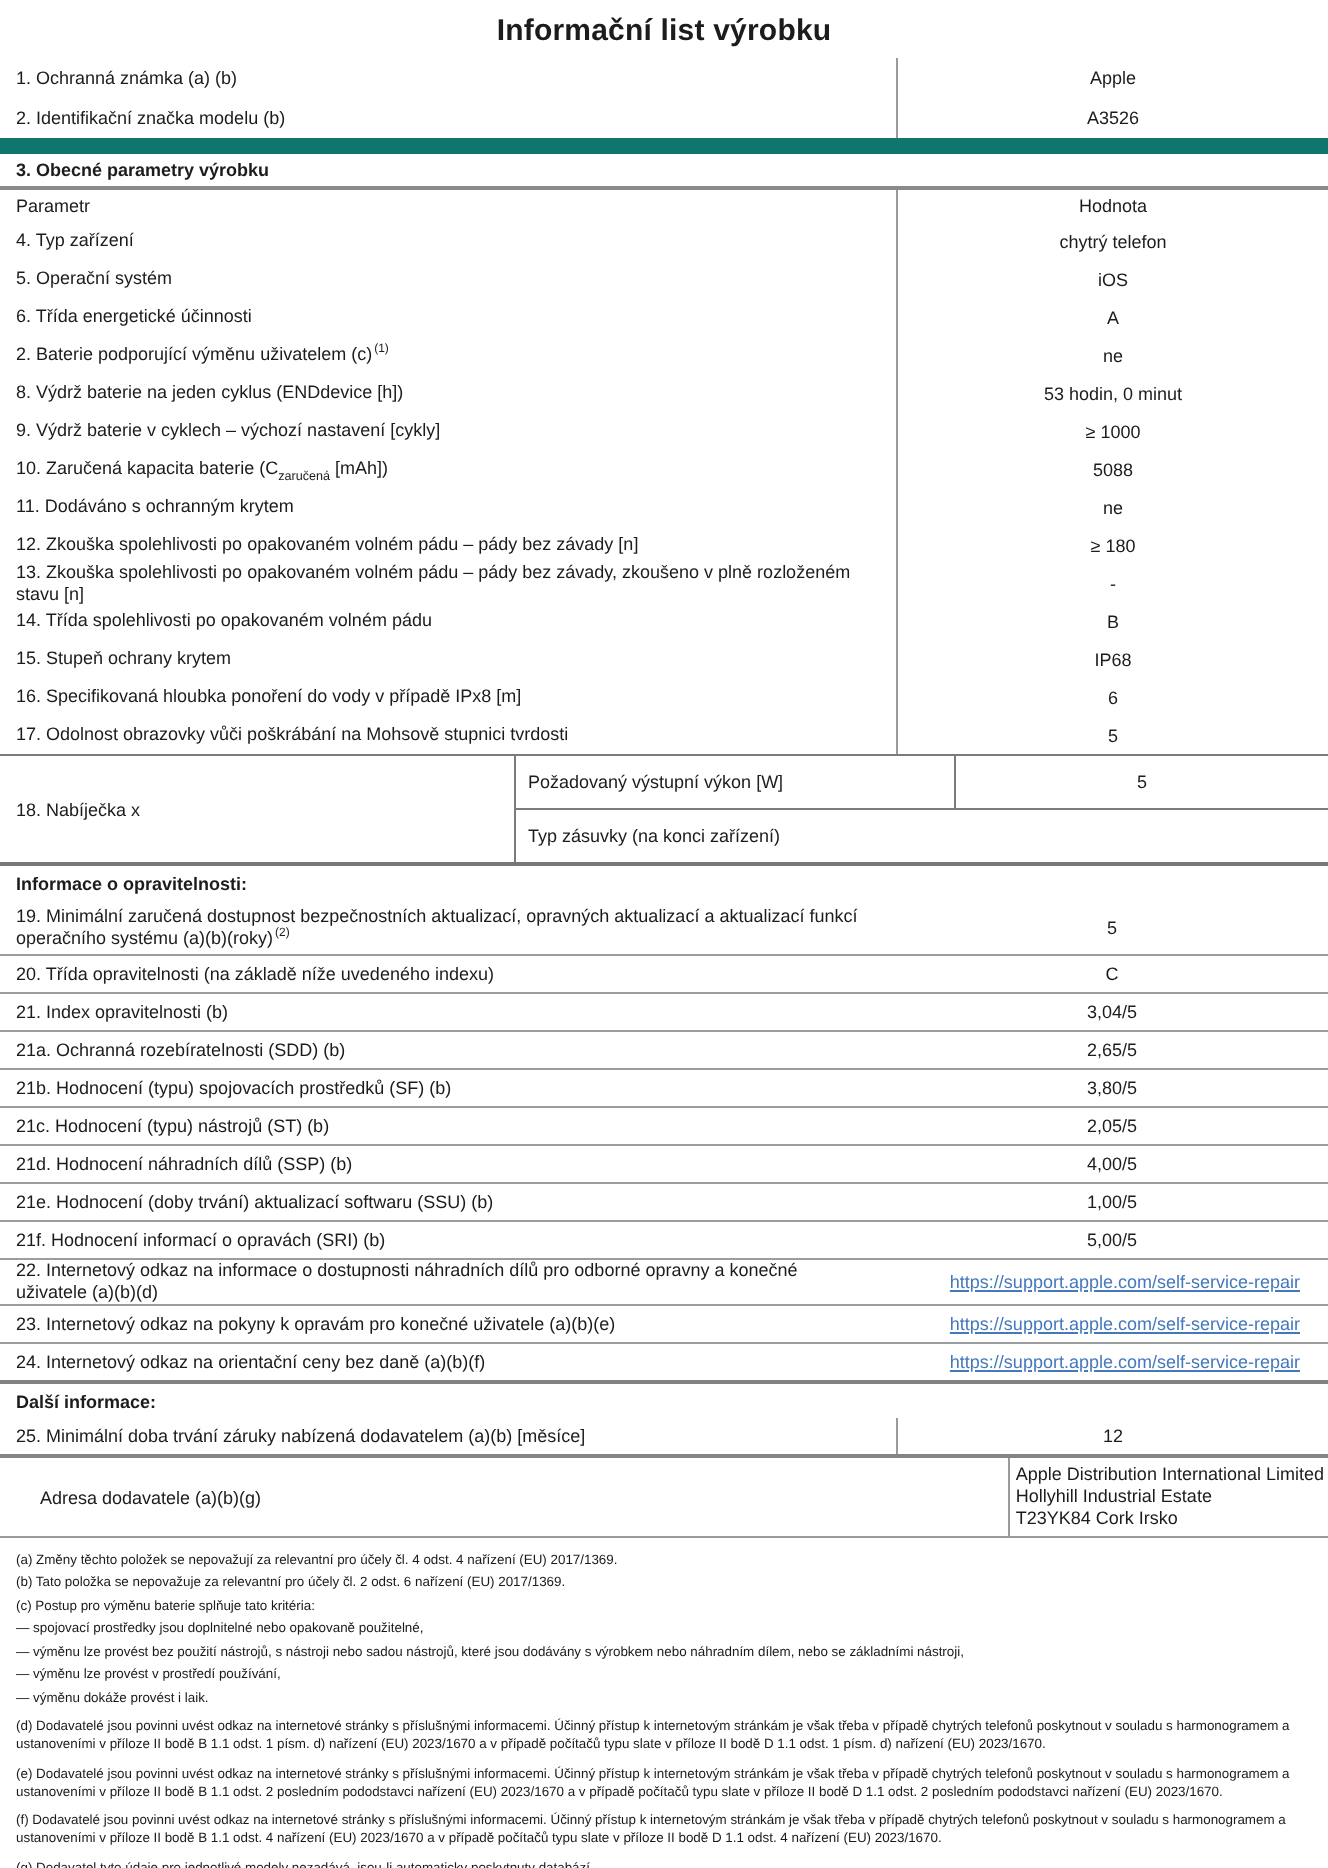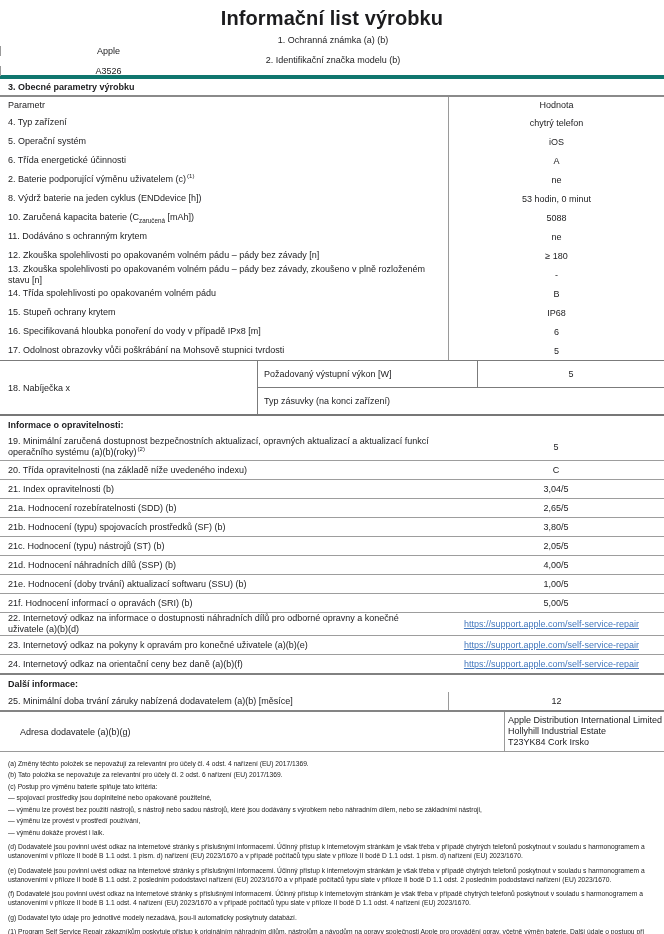--- a/index.html
+++ b/index.html
@@ -3,54 +3,54 @@
 <meta charset="utf-8">
 <style>
   html,body{margin:0;padding:0;background:#fff;}
   body{
     width:664px;height:934px;
     font-family:"Liberation Sans","DejaVu Sans",sans-serif;
     color:#1c1c1e;font-size:9px;position:relative;overflow:hidden;
   }
   .sheet{width:664px;}
   .title{
-    text-align:center;font-size:20px;font-weight:bold;
+    text-align:center;font-size:15px;font-weight:bold;
     padding:7px 0 5px 0;letter-spacing:.1px;
   }
   
   .row{display:flex;align-items:center;}
   .row .label{flex:1;padding-left:8px;padding-right:6px;line-height:11px;}
   .row .value{
     width:216px;align-self:stretch;display:flex;align-items:center;
     justify-content:center;text-align:center;padding:0 4px;box-sizing:border-box;
   }
   .divided .value{border-left:1px solid #9a9a9a;}
-  .id-row{height:20px;flex-direction:column;}
+  .id-row{height:20px;}
   .g-row{height:19px;}
   
   .sec-heading{
-    border-top:4px solid #0f766e;border-bottom:2px solid #8a8a8a;
+    border-top:8px solid #0f766e;border-bottom:2px solid #8a8a8a;
     font-weight:bold;padding:3px 0 3px 8px;line-height:10px;
   }
   .sub-heading{font-weight:bold;padding:4px 0 3px 8px;line-height:10px;}
   .cols-row{height:16px;}
   
   .charger{display:flex;border-top:1px solid #7b7b7b;border-bottom:2px solid #777;}
   .charger-label{width:258px;box-sizing:border-box;padding-left:8px;display:flex;align-items:center;}
   .charger-sub{flex:1;display:flex;flex-direction:column;}
   .csub-row{display:flex;height:26px;border-left:1px solid #7b7b7b;}
   .csub-row.first{border-bottom:1px solid #7b7b7b;text-align:right;}
   .csub-label{width:219px;box-sizing:border-box;display:flex;align-items:center;padding-left:6px;}
   .csub-value{width:187px;box-sizing:border-box;display:flex;align-items:center;justify-content:center;border-left:1px solid #7b7b7b;}
   
   .r-row{min-height:18px;border-bottom:1.5px solid #9d9d9d;}
   .r-row.tall{min-height:27px;}
   .r-row.tall .label{padding-top:2px;padding-bottom:2px;}
   .r-row .value{padding:0 6px;}
-  .r-row.linkrow .value{width:230px;justify-content:flex-end;text-align:right;padding-right:25px;}
+  .r-row.linkrow .value{width:230px;justify-content:flex-end;text-align:right;padding-right:14px;}
   .r-last{border-bottom:2px solid #818181;}
   a.link, .link{text-decoration:underline;cursor:pointer;}
   
   .w-row{height:18px;border-bottom:2px solid #848484;gap:48px;}
   .addr-row{border-bottom:1.5px solid #9a9a9a;}
   .addr-row .value{justify-content:flex-start;text-align:left;line-height:11px;padding:3px 2px 3px 3px;}
   .addr-row{display:flex;align-items:center;min-height:36px;}
   .addr-row .label{flex:1;padding-left:20px;}
   
   .footnotes{padding:4px 8px 0 8px;}
@@ -99,20 +99,24 @@
       </div>
       <div class="row divided g-row">
         <div class="label"><span>2. Baterie podporující výměnu uživatelem (c)</span><span class="supscr">(1)</span></div>
         <div class="value">ne</div>
       </div>
       <div class="row divided g-row">
         <div class="label"><span>8. Výdrž baterie na jeden cyklus (ENDdevice [h])</span></div>
         <div class="value">53 hodin, 0 minut</div>
       </div>
       <div class="row divided g-row">
+        <div class="label"><span>9. Výdrž baterie v cyklech – výchozí nastavení [cykly]</span></div>
+        <div class="value">≥ 1000</div>
+      </div>
+      <div class="row divided g-row">
         <div class="label"><span>10. Zaručená kapacita baterie (C</span><span class="subscr">zaručená</span><span> [mAh])</span></div>
         <div class="value">5088</div>
       </div>
       <div class="row divided g-row">
         <div class="label"><span>11. Dodáváno s ochranným krytem</span></div>
         <div class="value">ne</div>
       </div>
       <div class="row divided g-row">
         <div class="label"><span>12. Zkouška spolehlivosti po opakovaném volném pádu – pády bez závady [n]</span></div>
         <div class="value">≥ 180</div>
@@ -160,21 +164,21 @@
       </div>
       <div class="row r-row">
         <div class="label"><span>20. Třída opravitelnosti (na základě níže uvedeného indexu)</span></div>
         <div class="value">C</div>
       </div>
       <div class="row r-row">
         <div class="label"><span>21. Index opravitelnosti (b)</span></div>
         <div class="value">3,04/5</div>
       </div>
       <div class="row r-row">
-        <div class="label"><span>21a. Hodnocení rozebíratelnosti (SDD) (b)</span></div>
+        <div class="label"><span>21a. Ochranná rozebíratelnosti (SDD) (b)</span></div>
         <div class="value">2,65/5</div>
       </div>
       <div class="row r-row">
         <div class="label"><span>21b. Hodnocení (typu) spojovacích prostředků (SF) (b)</span></div>
         <div class="value">3,80/5</div>
       </div>
       <div class="row r-row">
         <div class="label"><span>21c. Hodnocení (typu) nástrojů (ST) (b)</span></div>
         <div class="value">2,05/5</div>
       </div>

